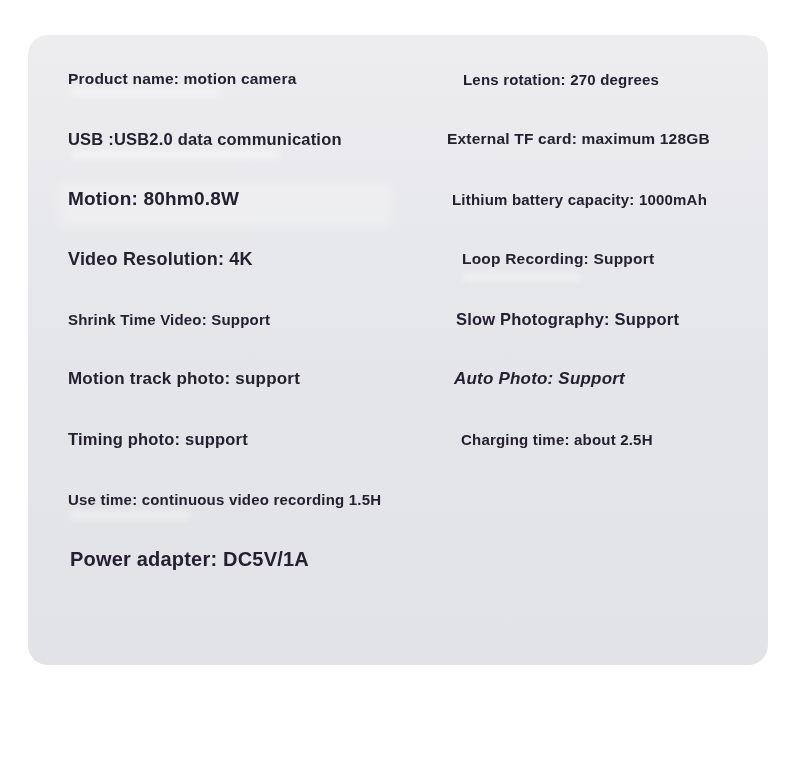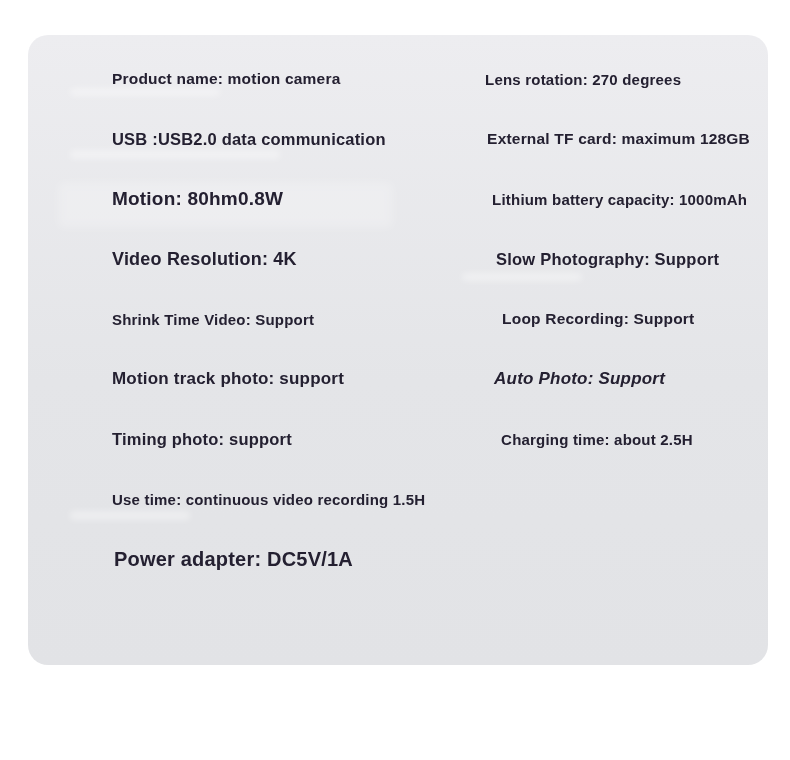--- a/index.html
+++ b/index.html
@@ -26,21 +26,20 @@
     border-radius: 20px;
     background: linear-gradient(180deg, #ededf0 0%, #e4e5e8 55%, #e2e3e6 100%);
     overflow: hidden;
   }
   .columns {
     position: absolute;
     left: 0;
     top: 14px;
     right: 18px;
     display: flex;
-    padding-left: 44px;
   }
   .col {
     display: flex;
     flex-direction: column;
   }
   .col-left {
     width: 417px;
     padding-left: 40px;
     box-sizing: border-box;
   }
@@ -60,21 +59,21 @@
   .L0 { font-size: 15.5px; }
   .L1 { font-size: 16.5px; }
   .L2 { font-size: 19px; }
   .L3 { font-size: 18px; }
   .L4 { font-size: 15px; }
   .L5 { font-size: 16.5px; }
   .L6 { font-size: 17px; }
   .L7 { font-size: 15px; }
   .L8 { font-size: 20px; padding-left: 2px; }
   
-  .R0 { font-size: 15px;   padding-left: 0px; }
+  .R0 { font-size: 15px;   padding-left: 0px; margin-left: 18px; }
   .R1 { font-size: 15.5px; padding-left: 2px; }
   .R2 { font-size: 15px;   padding-left: 7px; text-align: center; }
   .R3 { font-size: 15.5px; padding-left: 17px; }
   .R4 { font-size: 16.5px; padding-left: 11px; }
   .R5 { font-size: 17px;   padding-left: 9px; font-style: italic; }
   .R6 { font-size: 14.5px; padding-left: 7px; }
   .R7 { font-size: 15px;   padding-left: 7px; margin-left: 9px; }
   
   .ghost {
     position: absolute;
@@ -114,21 +113,21 @@
         <div class="spec-row L6">Motion track photo: support</div>
         <div class="spec-row L5">Timing photo: support</div>
         <div class="spec-row L7">Use time: continuous video recording 1.5H</div>
         <div class="spec-row L8">Power adapter: DC5V/1A</div>
       </div>
 
       <div class="col col-right">
         <div class="spec-row R0">Lens rotation: 270 degrees</div>
         <div class="spec-row R1">External TF card: maximum 128GB</div>
         <div class="spec-row R2">Lithium battery capacity: 1000mAh</div>
+        <div class="spec-row R3">Loop Recording: Support</div>
         <div class="spec-row R4">Slow Photography: Support</div>
-        <div class="spec-row R3">Loop Recording: Support</div>
         <div class="spec-row R5">Auto Photo: Support</div>
         <div class="spec-row R7">Charging time: about 2.5H</div>
       </div>
 
     </div>
   </div>
 </div>
 
 </body></html>

